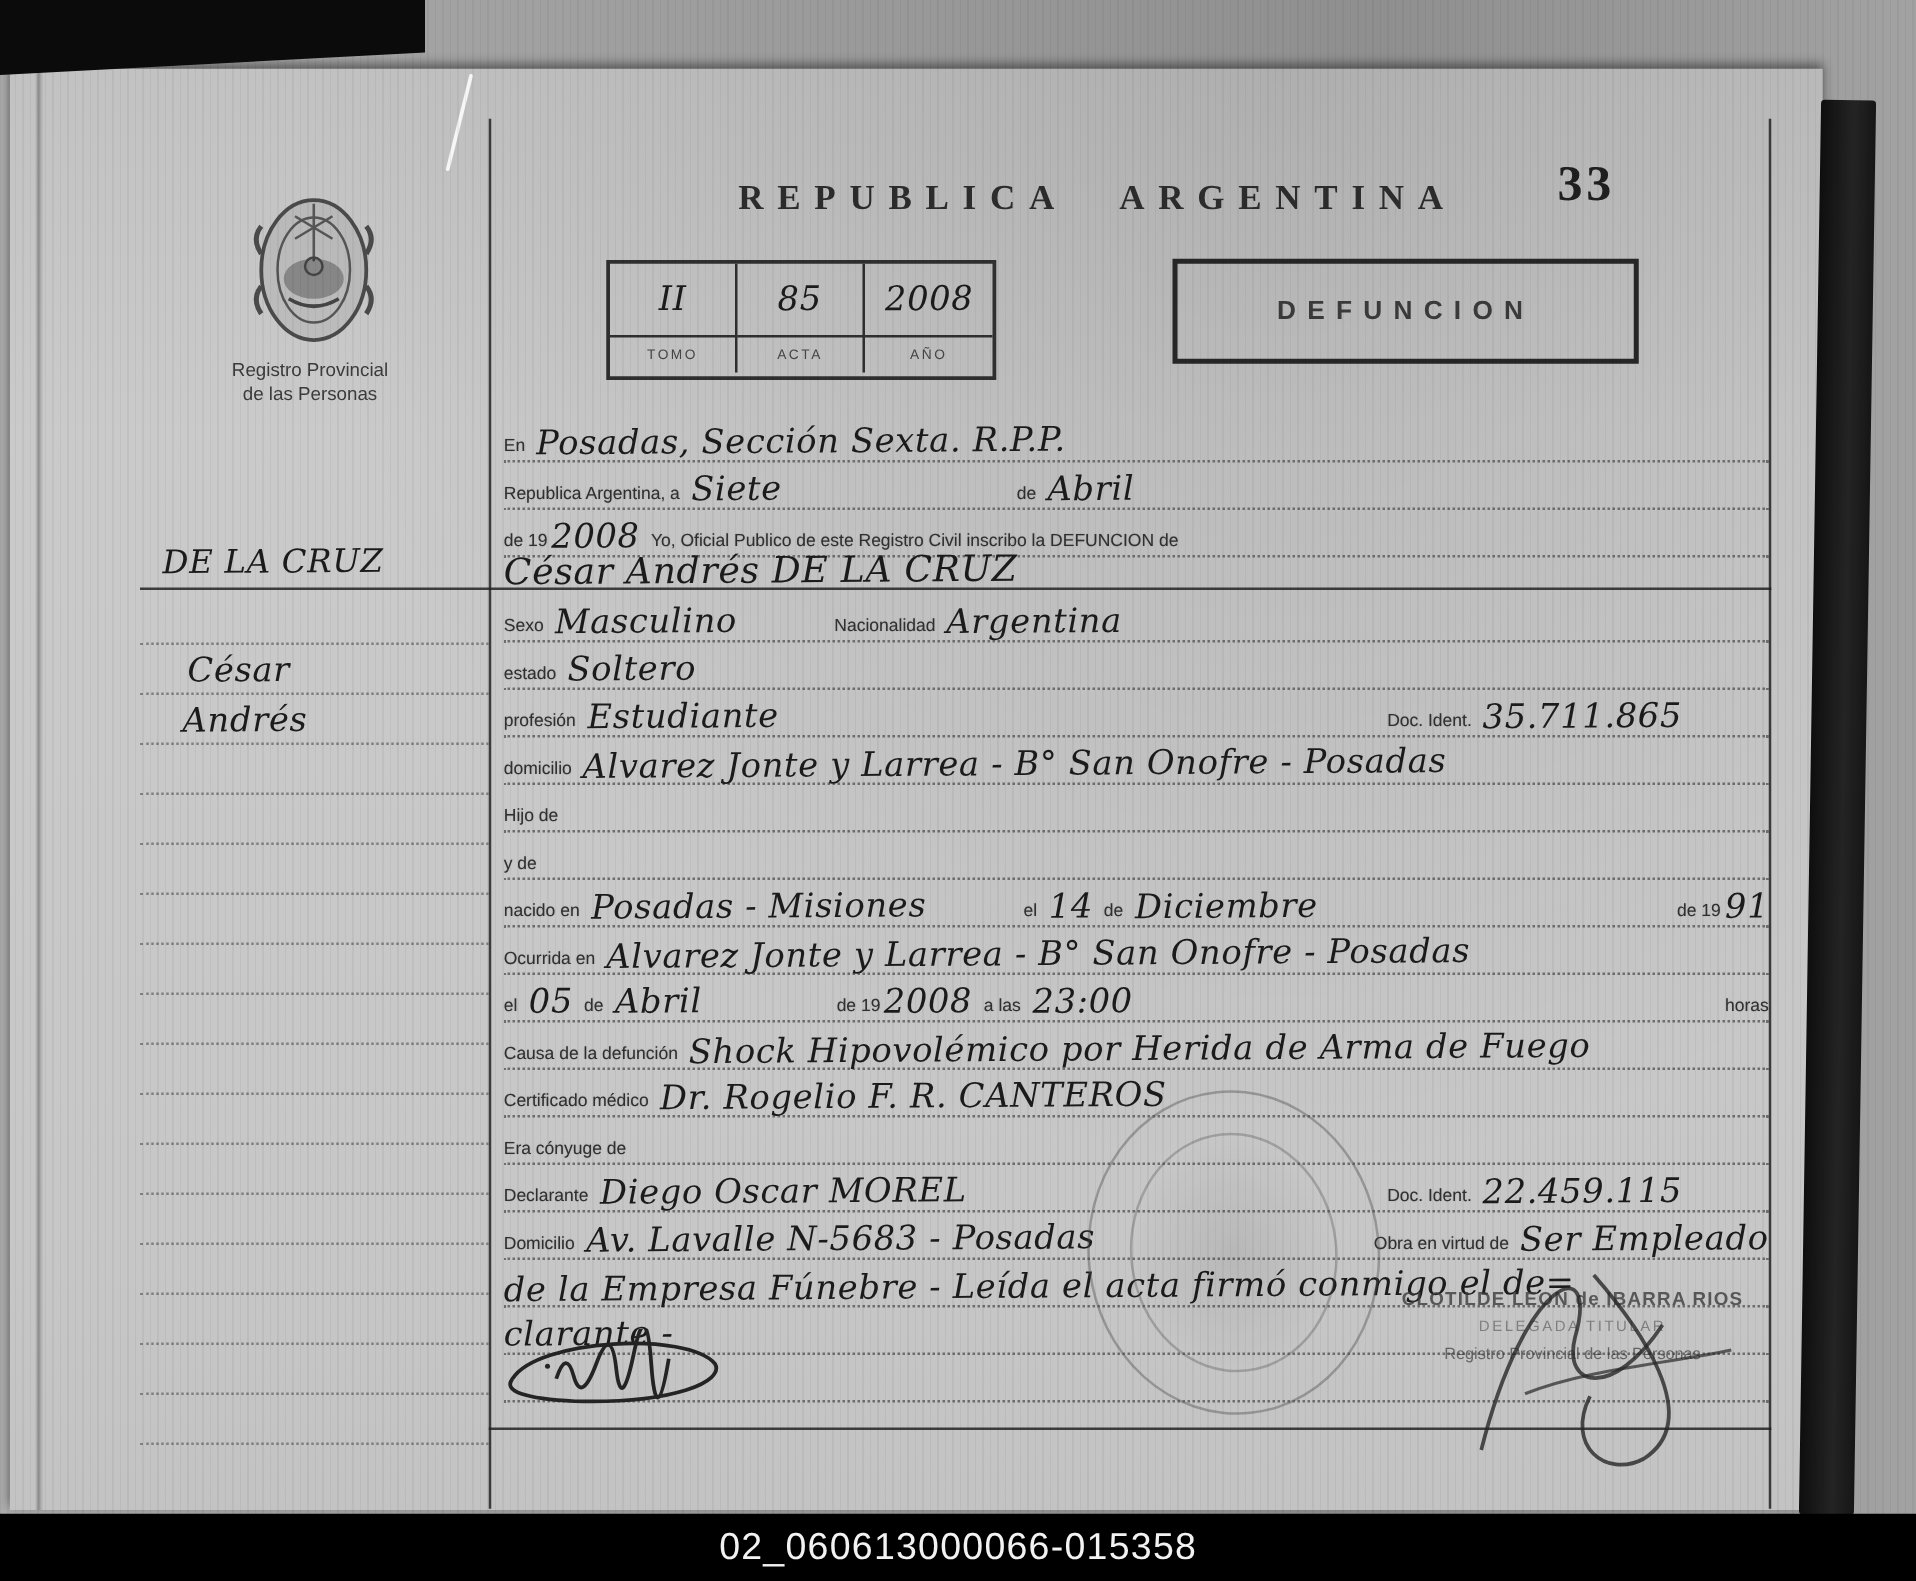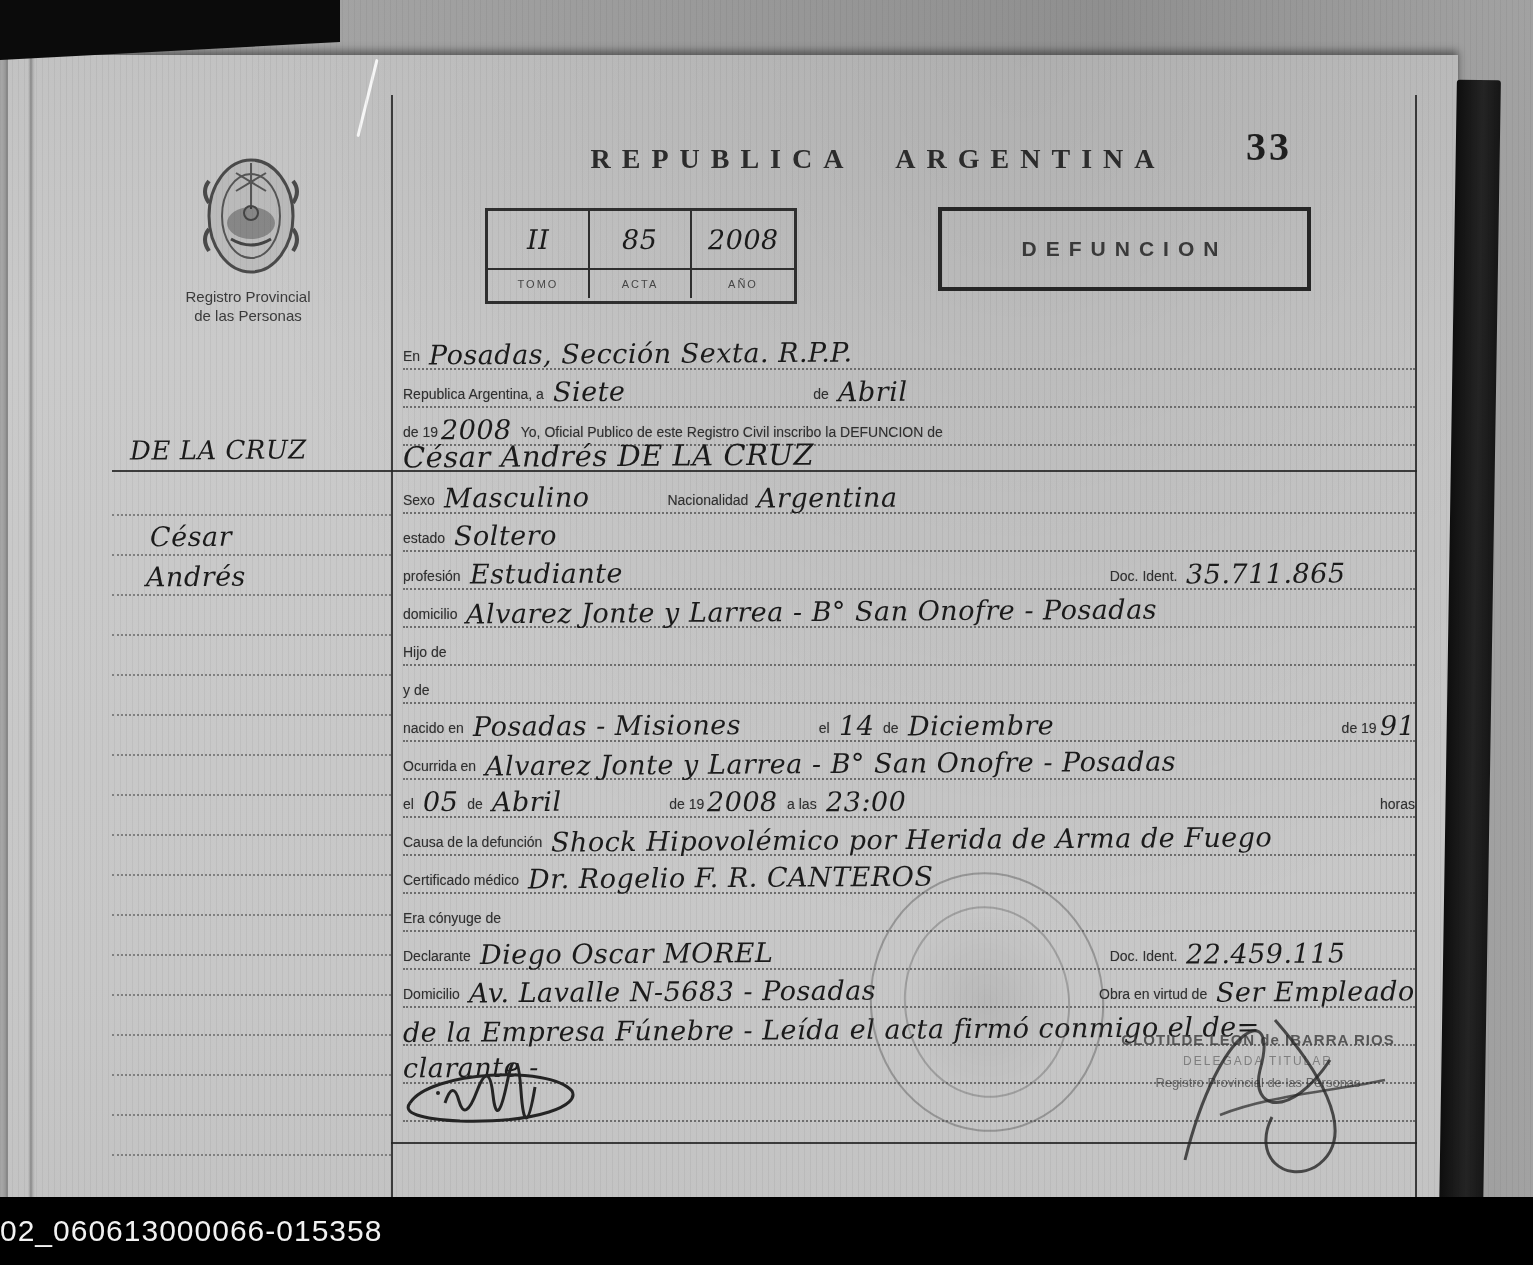--- a/index.html
+++ b/index.html
@@ -33,22 +33,22 @@
   .crease{
     position:absolute; left:20px; top:0; width:7px; height:100%;
     background:linear-gradient(90deg, transparent, rgba(0,0,0,.28) 45%, rgba(0,0,0,.10) 70%, transparent);
   }
   .right-band{
     position:absolute; left:1448px; top:80px; width:44px; height:1132px;
     background:linear-gradient(90deg,#0e0e0e,#242424 60%,#161616);
     transform:rotate(0.9deg); border-radius:3px; z-index:5;
   }
   .bottom-bar{
-    position:absolute; left:0; bottom:0; width:100%; height:68px; background:#000;
-    display:flex; align-items:center; justify-content:flex-start; z-index:7;
+    position:absolute; left:0; bottom:0; width:100%; height:54px; background:#000;
+    display:flex; align-items:center; justify-content:center; z-index:7;
   }
   .bottom-bar .code{ color:#f2f2f2; font-size:30px; letter-spacing:1px; }
 
   
   .vrule{ position:absolute; width:2px; background:rgba(35,35,35,.85); }
   .hrule{ position:absolute; height:2px; background:rgba(35,35,35,.85); }
 
   
   .agency-text{ position:absolute; left:150px; top:232px; width:180px; text-align:center;
     font-size:15px; line-height:19px; color:#3b3b3b; }

